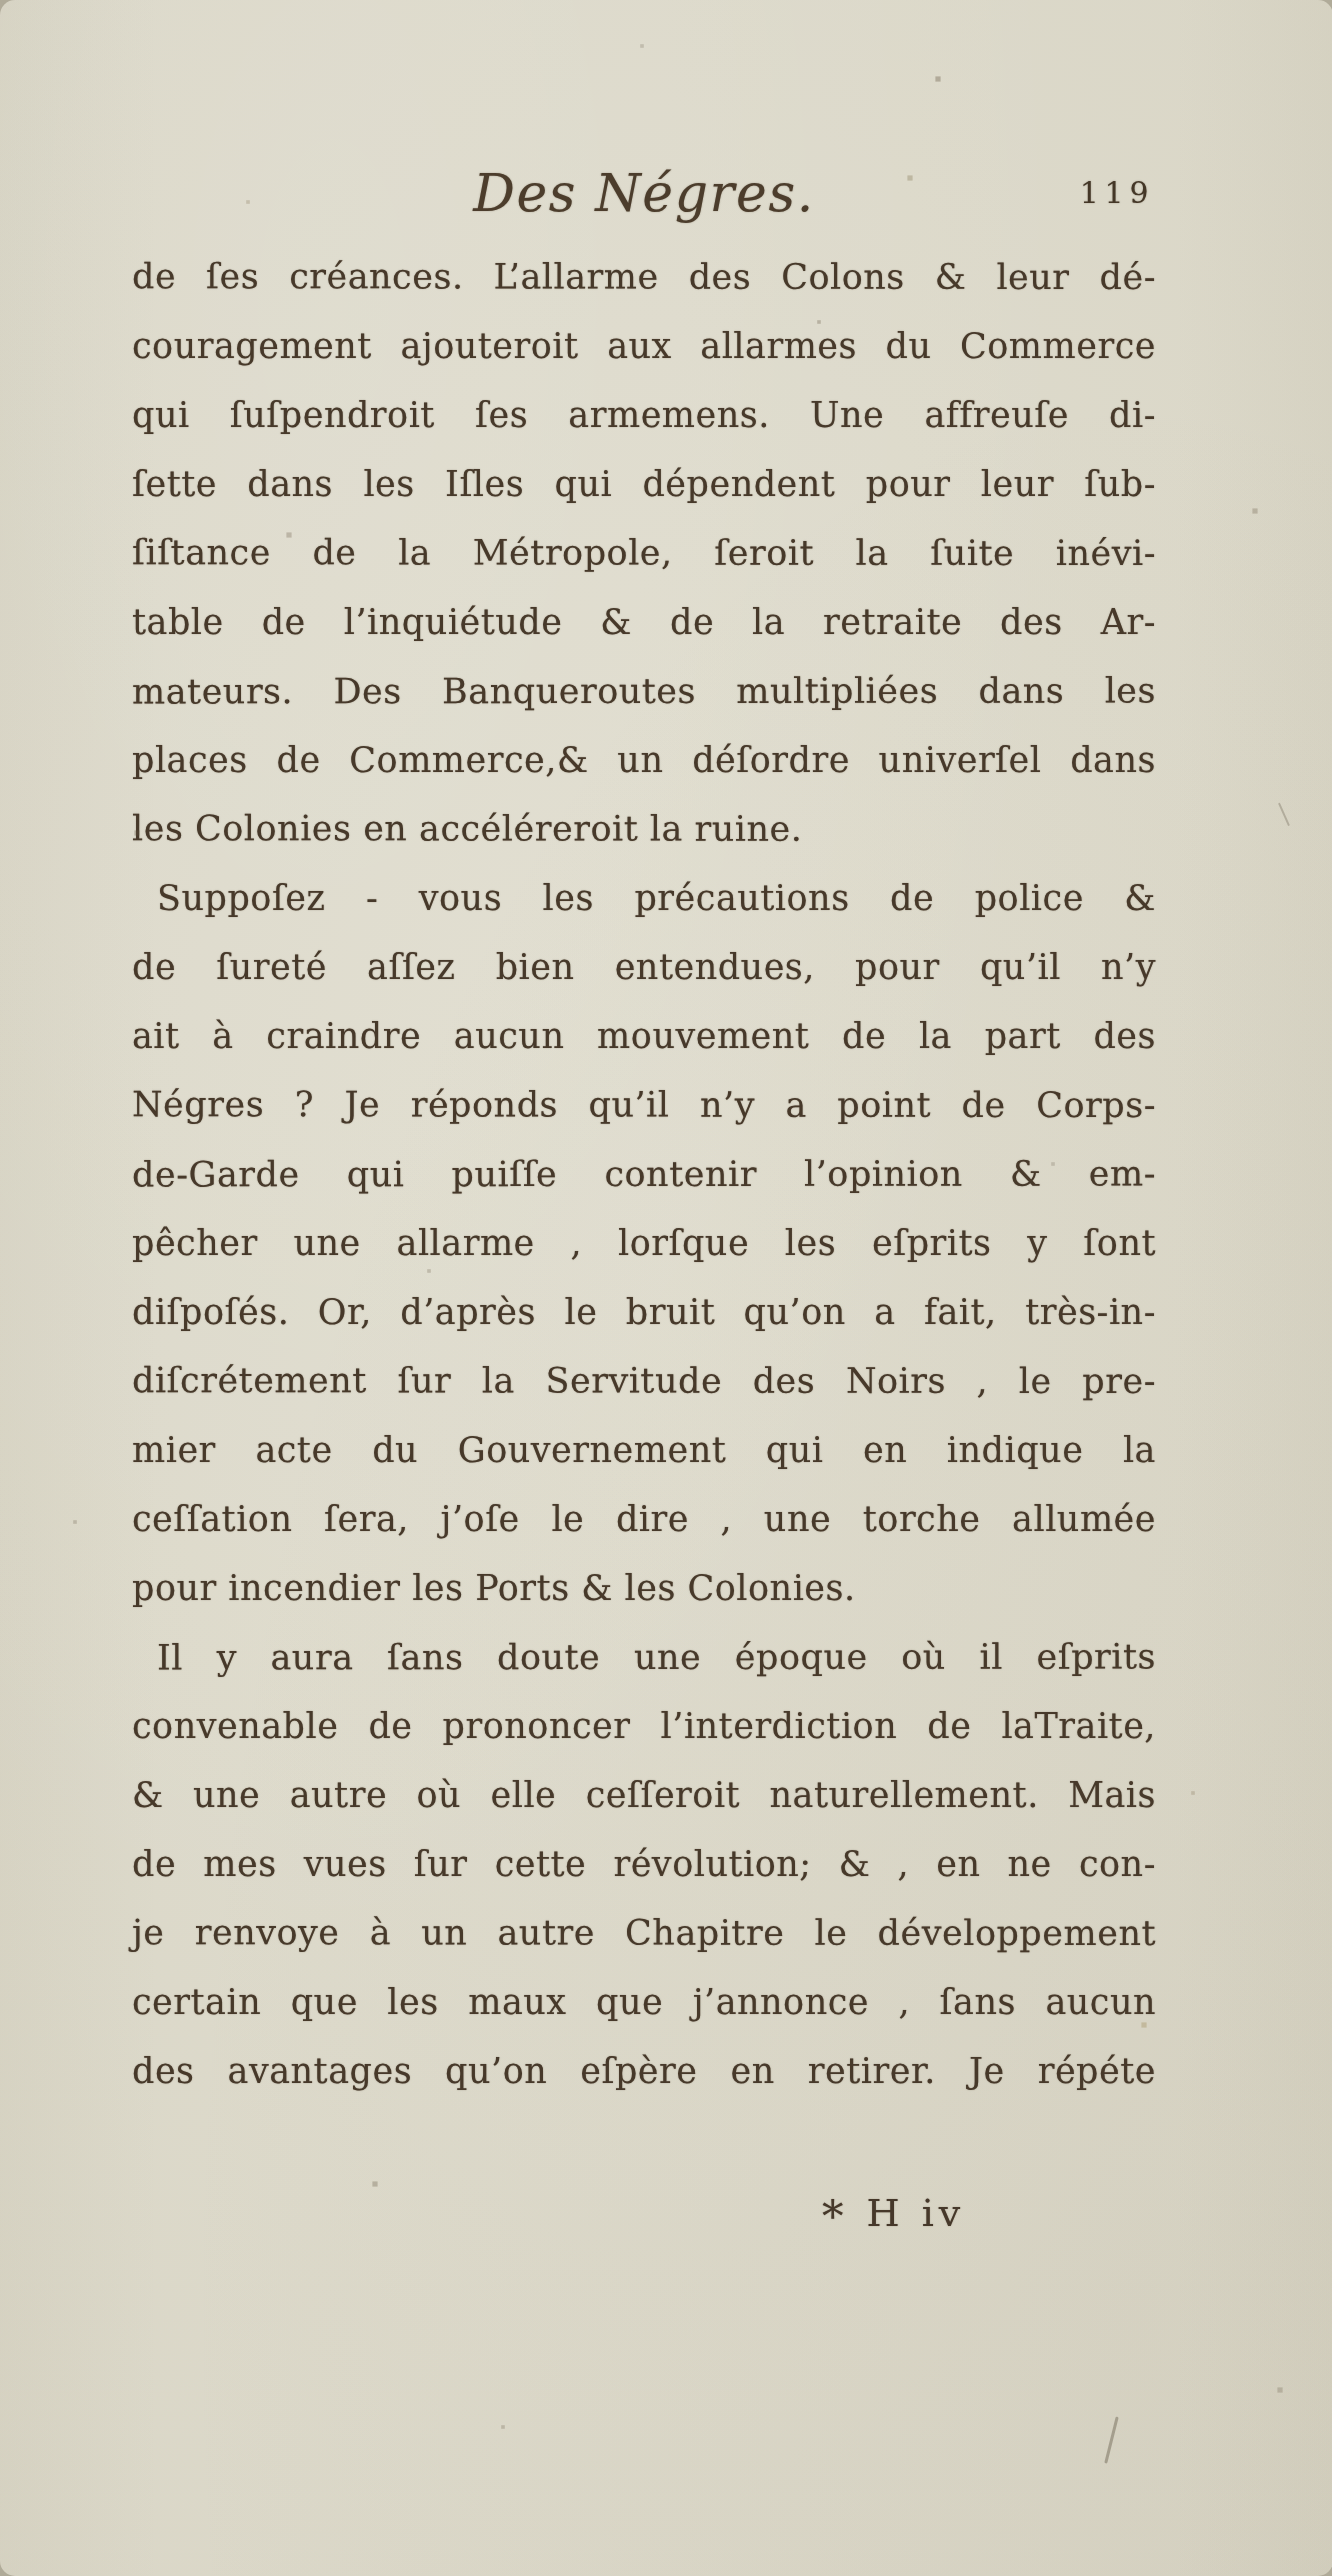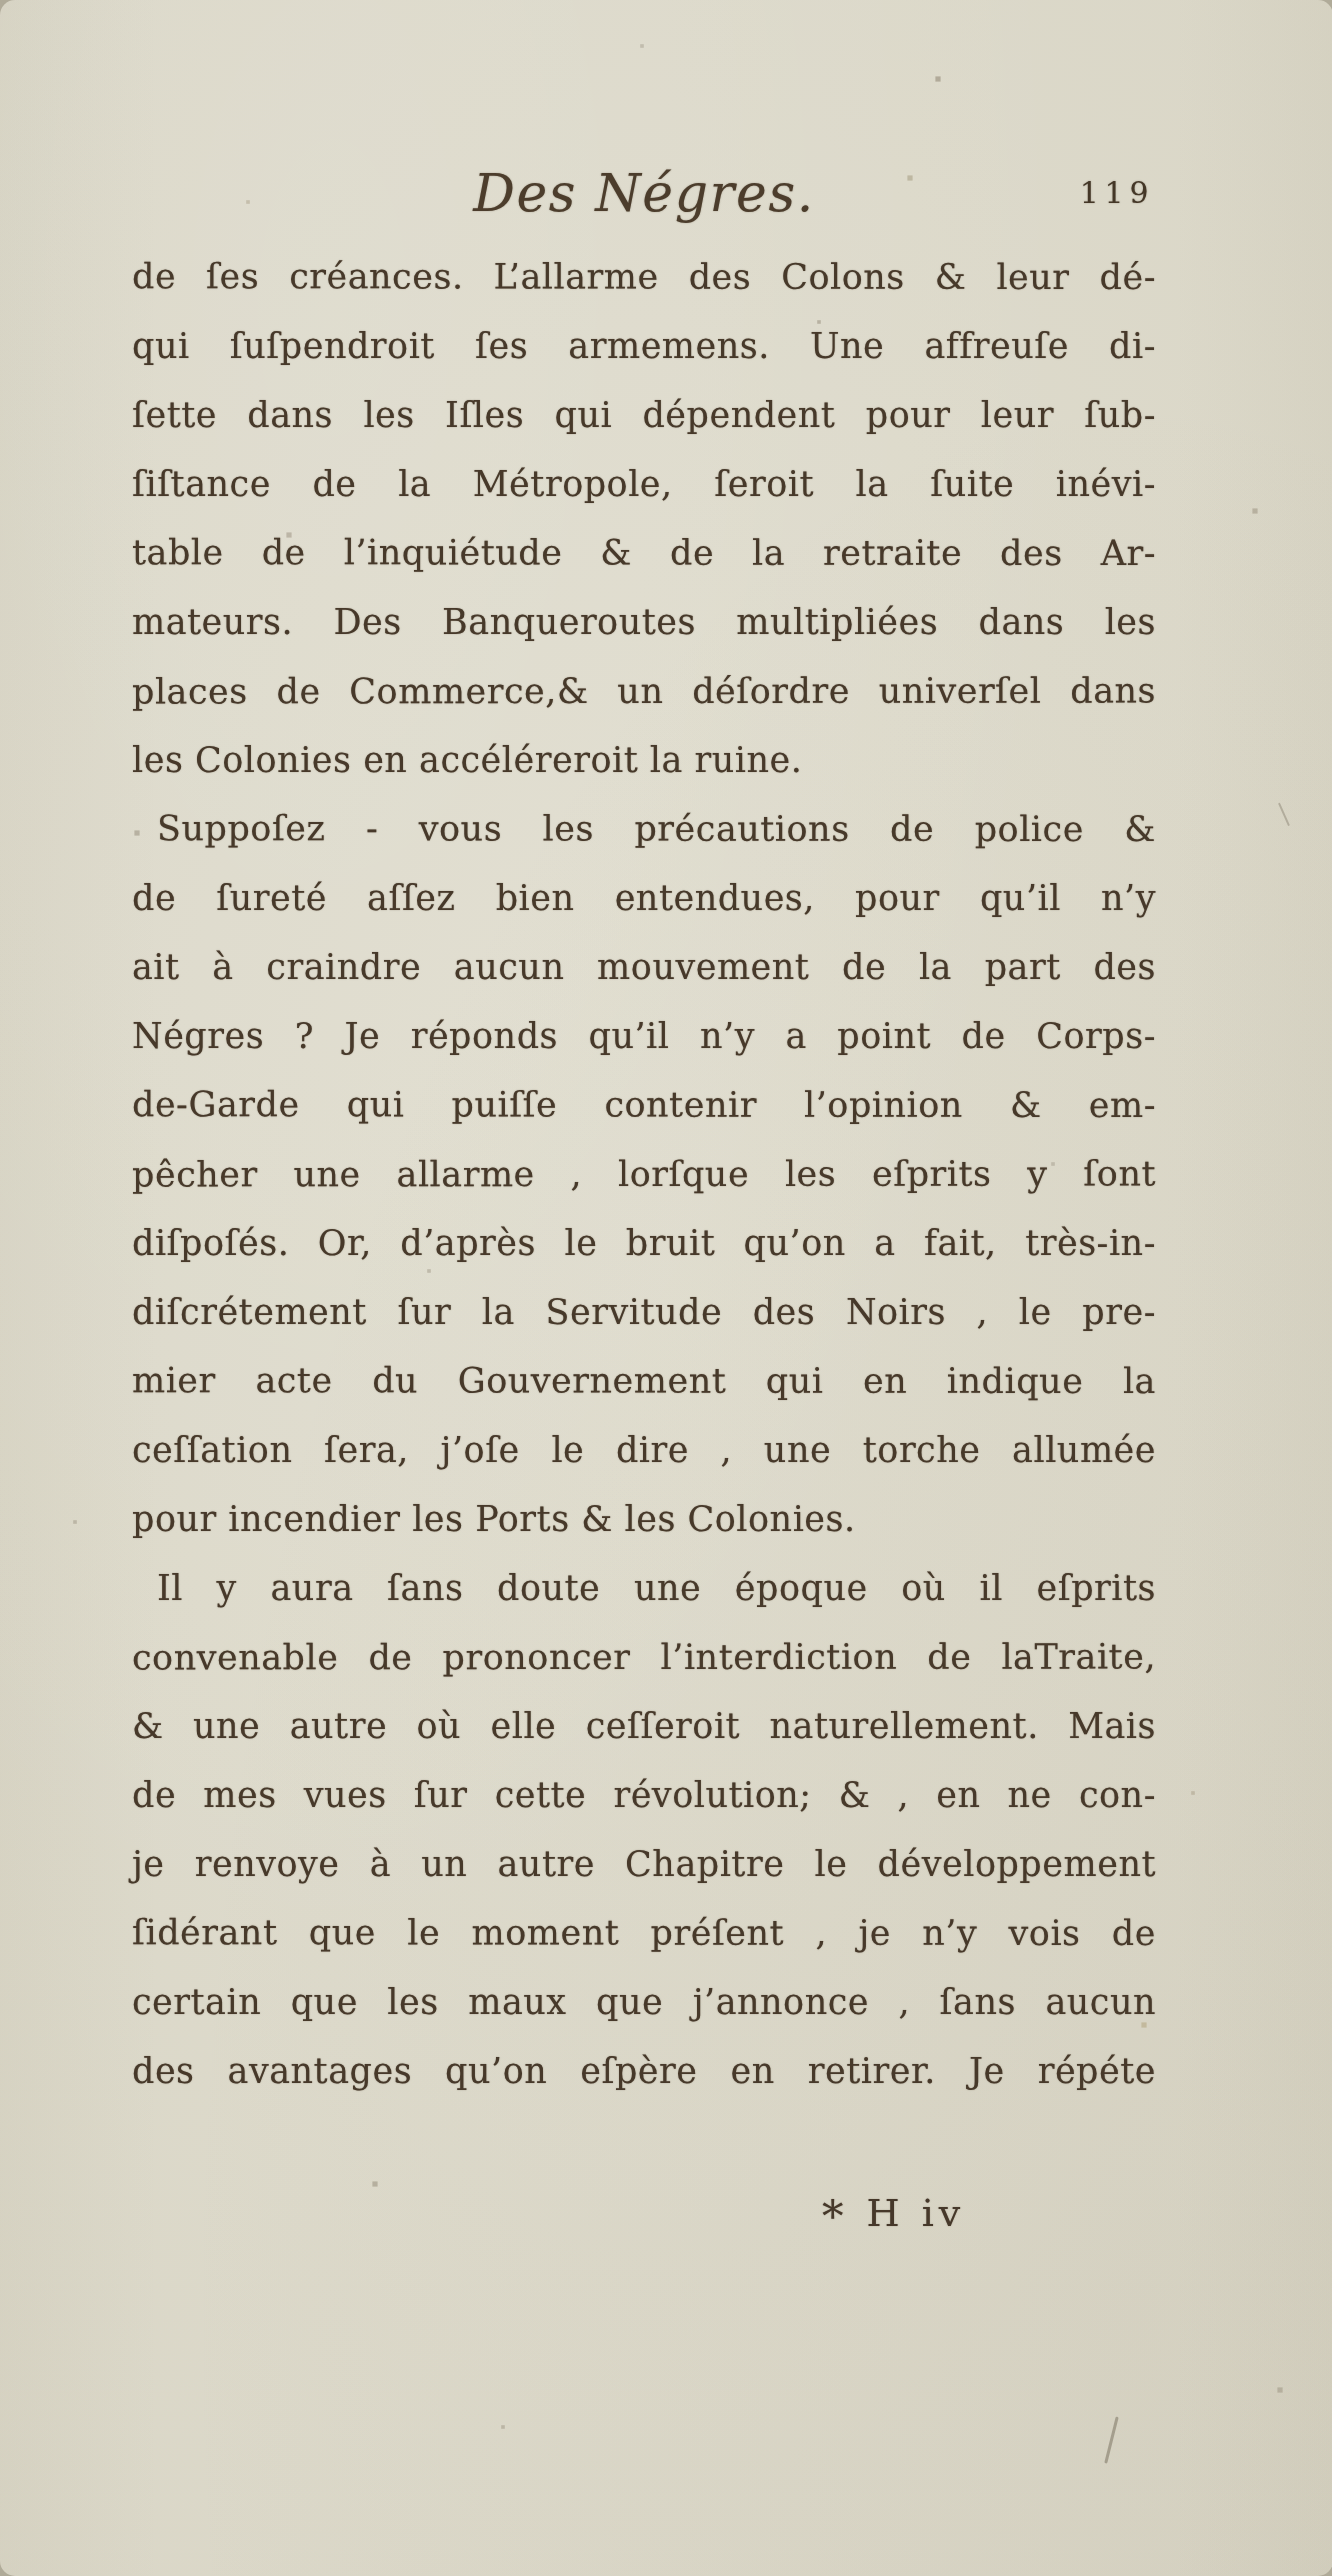--- a/index.html
+++ b/index.html
@@ -149,20 +149,21 @@
 
 <div class="page">
 
   <div class="running-header">
     <span class="header-title">Des Négres.</span>
     <span class="page-number">119</span>
   </div>
 
   <div class="textblock">
     <div class="line">de ſes créances. L’allarme des Colons &amp; leur dé-</div>
+    <div class="line">couragement ajouteroit aux allarmes du Commerce</div>
     <div class="line">qui ſuſpendroit ſes armemens. Une affreuſe di-</div>
     <div class="line">ſette dans les Iſles qui dépendent pour leur ſub-</div>
     <div class="line">ſiſtance de la Métropole, ſeroit la ſuite inévi-</div>
     <div class="line">table de l’inquiétude &amp; de la retraite des Ar-</div>
     <div class="line">mateurs. Des Banqueroutes multipliées dans les</div>
     <div class="line">places de Commerce,&amp; un déſordre univerſel dans</div>
     <div class="line last">les Colonies en accéléreroit la ruine.</div>
     <div class="line indent">Suppoſez - vous les précautions de police &amp;</div>
     <div class="line">de ſureté aſſez bien entendues, pour qu’il n’y</div>
     <div class="line">ait à craindre aucun mouvement de la part des</div>
@@ -172,21 +173,20 @@
     <div class="line">diſpoſés. Or, d’après le bruit qu’on a fait, très-in-</div>
     <div class="line">diſcrétement ſur la Servitude des Noirs , le pre-</div>
     <div class="line">mier acte du Gouvernement qui en indique la</div>
     <div class="line">ceſſation ſera, j’oſe le dire , une torche allumée</div>
     <div class="line last">pour incendier les Ports &amp; les Colonies.</div>
     <div class="line indent">Il y aura ſans doute une époque où il eſprits</div>
     <div class="line">convenable de prononcer l’interdiction de laTraite,</div>
     <div class="line">&amp; une autre où elle ceſſeroit naturellement. Mais</div>
     <div class="line">de mes vues ſur cette révolution; &amp; , en ne con-</div>
     <div class="line">je renvoye à un autre Chapitre le développement</div>
-    <div class="line">ſidérant que le moment préſent , je n’y vois de</div>
     <div class="line">certain que les maux que j’annonce , ſans aucun</div>
     <div class="line">des avantages qu’on eſpère en retirer. Je répéte</div>
   </div>
 
   <div class="signature">
     <span class="star">*</span><span class="siglabel">H iv</span>
   </div>
 
   <div class="stray-slash"></div>
   <div class="stray-tick"></div>

